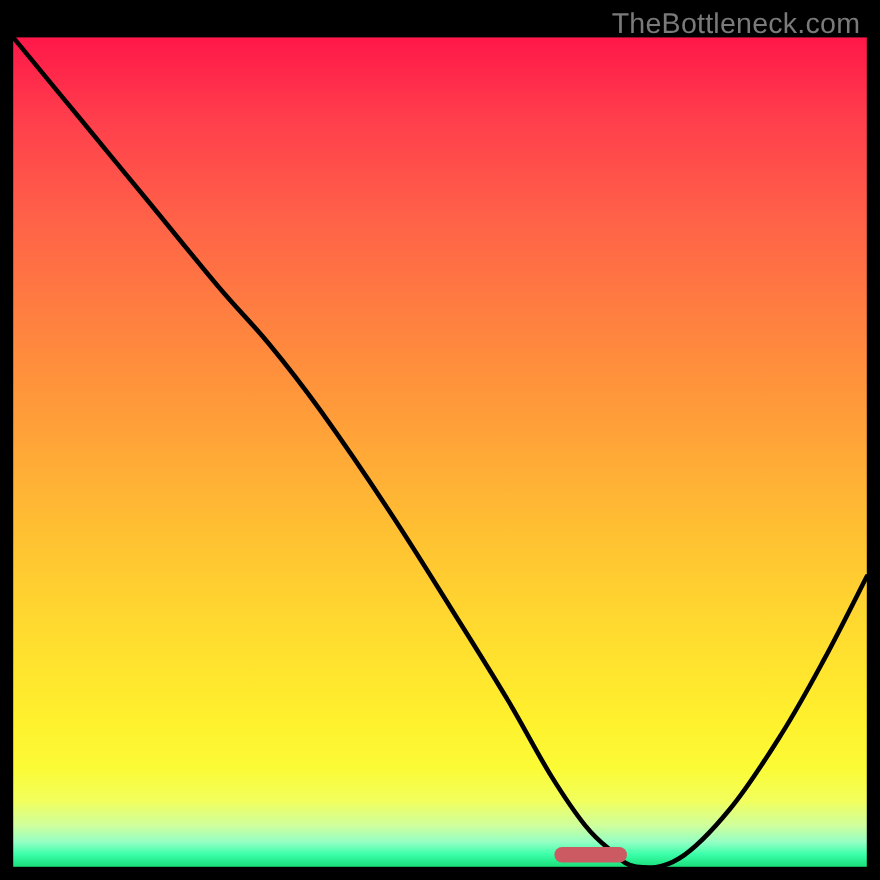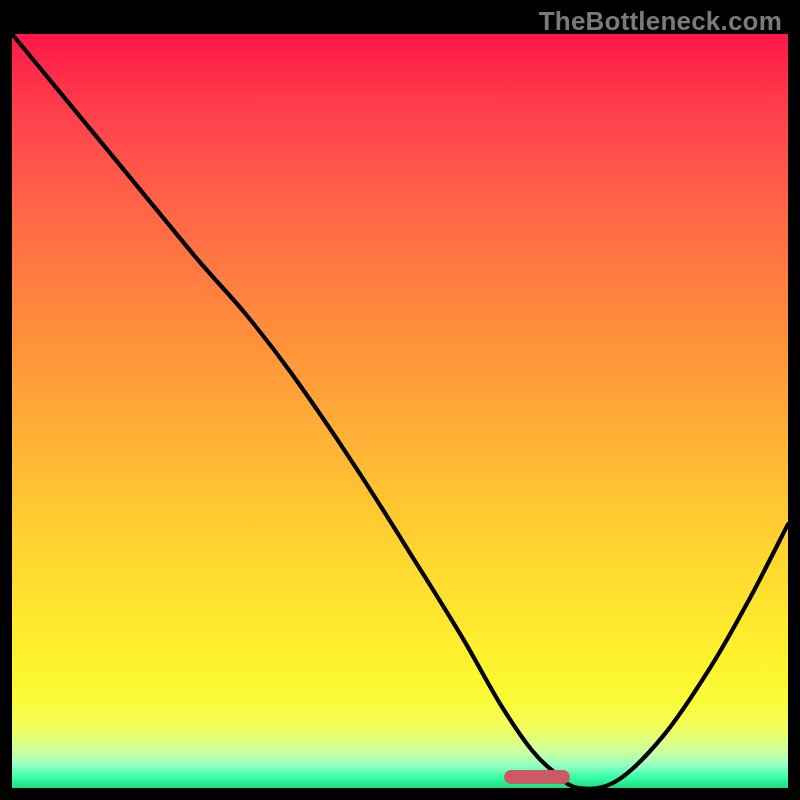--- a/index.html
+++ b/index.html
@@ -42,21 +42,21 @@
       #3bffa9 98.5%,
       #19e07a 100%
     );
   }
   .watermark {
     position: absolute;
     top: 6px;
     right: 18px;
     font-family: Arial, Helvetica, sans-serif;
     font-size: 26px;
-    font-weight: 700;
+    font-weight: 400;
     color: #7a7a7a;
     letter-spacing: 0.2px;
     user-select: none;
   }
   svg.curve {
     position: absolute;
     top: 34px;
     left: 12px;
     width: 776px;
     height: 754px;

